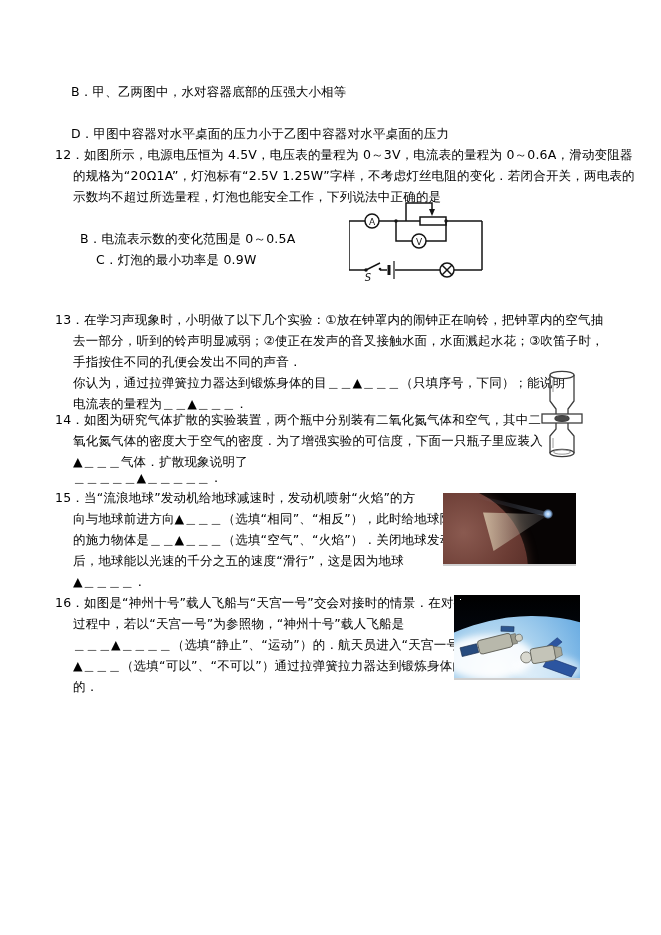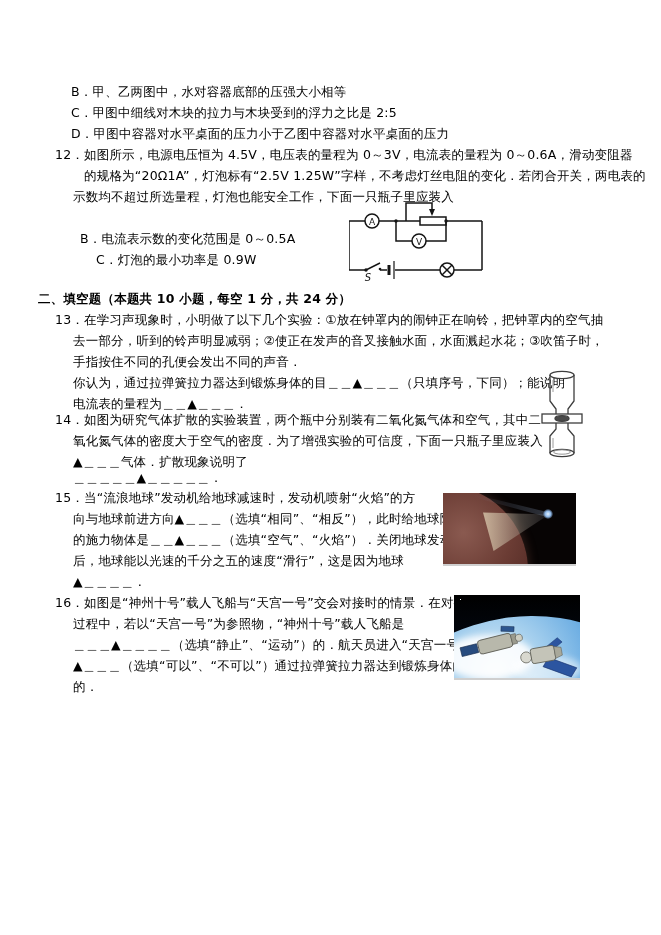--- a/index.html
+++ b/index.html
@@ -31,26 +31,25 @@
     box-shadow:14px 2px #cfd8e2,30px 7px #aeb8c4,52px 3px #d8e0ea,74px 9px #9aa4b0,96px 2px #cfd8e2,
                108px 12px #8b95a1,22px 14px #7d8793,64px 16px #b8c2cе,88px 18px #aab4c0,42px 10px #c4cedа;}
   .craft-layer{position:absolute;left:0;top:0;}
 </style>
 </head>
 <body>
 
 <div class="page">
 
   <div class="tl" style="left:71px;top:84px">B．甲、乙两图中，水对容器底部的压强大小相等</div>
-  <div class="tl" style="left:71px;top:105px">C．甲图中细线对木块的拉力与木块受到的浮力之比是 2:5</div>
   <div class="tl" style="left:71px;top:126px">D．甲图中容器对水平桌面的压力小于乙图中容器对水平桌面的压力</div>
 
   <div class="tl" style="left:55px;top:147px">12．如图所示，电源电压恒为 4.5V，电压表的量程为 0～3V，电流表的量程为 0～0.6A，滑动变阻器</div>
-  <div class="tl" style="left:84px;top:168px">的规格为“20Ω1A”，灯泡标有“2.5V 1.25W”字样，不考虑灯丝电阻的变化．若闭合开关，两电表的</div>
-  <div class="tl" style="left:73px;top:189px">示数均不超过所选量程，灯泡也能安全工作，下面一只瓶子里应装入</div>
+  <div class="tl" style="left:73px;top:168px">的规格为“20Ω1A”，灯泡标有“2.5V 1.25W”字样，不考虑灯丝电阻的变化．若闭合开关，两电表的</div>
+  <div class="tl" style="left:73px;top:189px">示数均不超过所选量程，灯泡也能安全工作，下列说法中正确的是</div>
   <div class="tl" style="left:80px;top:231px">B．电流表示数的变化范围是 0～0.5A</div>
   <div class="tl" style="left:96px;top:252px">C．灯泡的最小功率是 0.9W</div>
 
   <svg class="fig" style="left:349px;top:199px" width="138" height="86" viewBox="0 0 138 86">
     <g stroke="#141414" stroke-width="1.5" fill="none">
       <path d="M0,22 H16 M30,22 H71 M97,22 H133 M0,22 V71 M133,22 V71"></path>
       <circle cx="23" cy="22" r="7"></circle>
       <rect x="71" y="18" width="26" height="8"></rect>
       <path d="M57,22 V4 H83 V11"></path>
       <path d="M47,22 V42 H63 M77,42 H97 V22"></path>
@@ -68,21 +67,20 @@
       <circle cx="47" cy="22" r="1.7"></circle>
       <circle cx="97" cy="22" r="1.7"></circle>
       <circle cx="17" cy="71" r="1.7"></circle>
       <circle cx="31" cy="70" r="1.3"></circle>
     </g>
     <text x="23" y="25.5" font-size="9" text-anchor="middle" fill="#141414">A</text>
     <text x="70" y="45.5" font-size="9" text-anchor="middle" fill="#141414">V</text>
     <text x="19" y="82" font-size="10" font-style="italic" text-anchor="middle" fill="#141414">S</text>
   </svg>
 
-  <div class="tl" style="left:38px;top:291px;font-weight:bold">二、填空题（本题共 10 小题，每空 1 分，共 24 分）</div>
 
   <div class="tl" style="left:55px;top:312px">13．在学习声现象时，小明做了以下几个实验：①放在钟罩内的闹钟正在响铃，把钟罩内的空气抽</div>
   <div class="tl" style="left:73px;top:333px">去一部分，听到的铃声明显减弱；②使正在发声的音叉接触水面，水面溅起水花；③吹笛子时，</div>
   <div class="tl" style="left:73px;top:354px">手指按住不同的孔便会发出不同的声音．</div>
   <div class="tl" style="left:73px;top:375px">你认为，通过拉弹簧拉力器达到锻炼身体的目＿＿▲＿＿＿（只填序号，下同）；能说明</div>
   <div class="tl" style="left:73px;top:396px">电流表的量程为＿＿▲＿＿＿．</div>
 
   <div class="tl" style="left:55px;top:412px">14．如图为研究气体扩散的实验装置，两个瓶中分别装有二氧化氮气体和空气，其中二</div>
   <div class="tl" style="left:73px;top:433px">氧化氮气体的密度大于空气的密度．为了增强实验的可信度，下面一只瓶子里应装入</div>
   <div class="tl" style="left:73px;top:454px">▲＿＿＿气体．扩散现象说明了</div>

